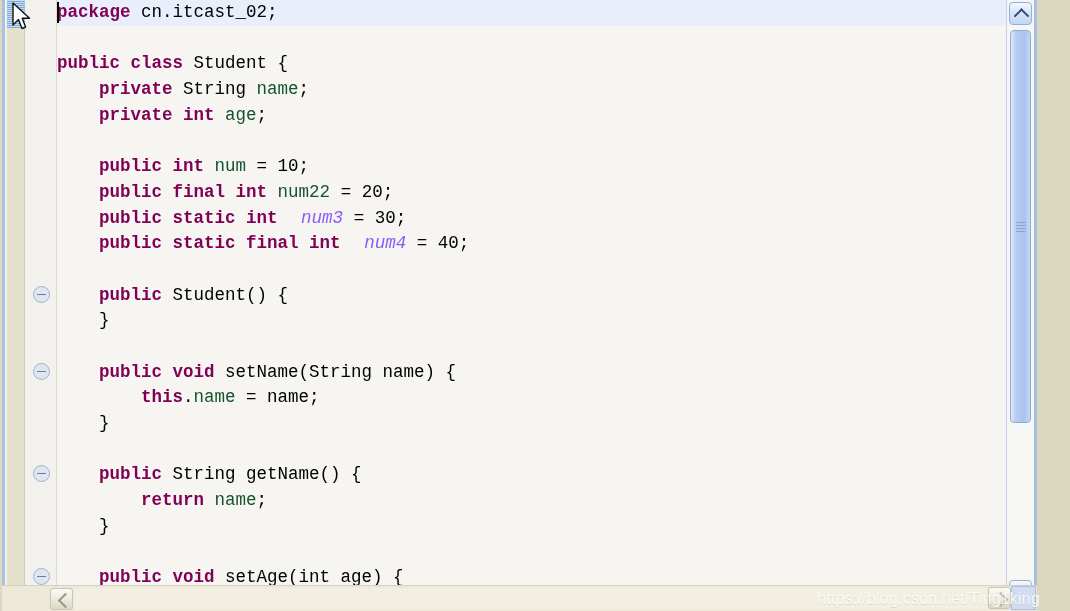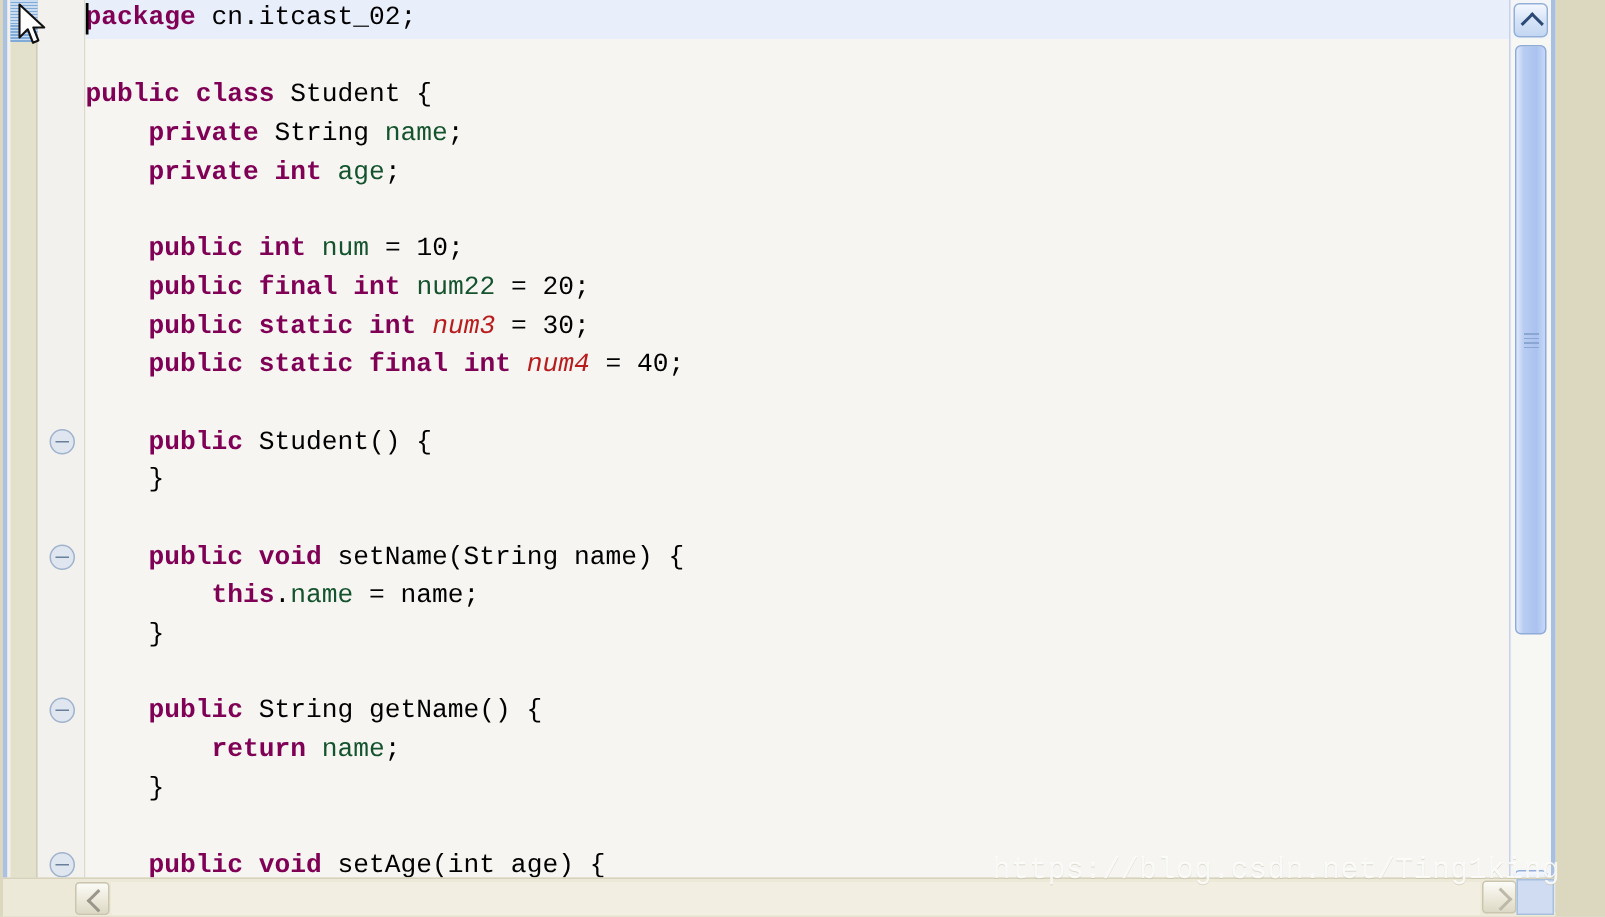--- a/index.html
+++ b/index.html
@@ -134,21 +134,21 @@
     left: 0px;
     top: 2px;
     width: 2px;
     height: 21px;
     background: #000;
   }
 
   
   .kw   { color: #7f0055; font-weight: bold; }
   .fld  { color: #14532d; }
-  .fldi { color: #b91c1c; font-style: italic; }
+  .fldi { color: #8b5cf6; font-style: italic; margin-left: 13px; }
   .pln  { color: #000000; }
 
   
   #vscrollbar {
     position: absolute;
     right: 0;
     top: 0;
     width: 28px;
     height: 100%;
     background: #f4f5f8;
@@ -292,23 +292,23 @@
     top: 2px;
     width: 22px;
     height: 32px;
     pointer-events: none;
   }
 
   
   #watermark {
     position: absolute;
     right: 30px;
-    bottom: 19px;
-    font-family: Liberation Mono, monospace;
-    font-size: 20px;
+    bottom: 3px;
+    font-family: Liberation Sans, sans-serif;
+    font-size: 16px;
     color: rgba(255,255,255,0.82);
     letter-spacing: .2px;
     text-shadow: 0 1px 0 rgba(190,186,165,.45);
     white-space: nowrap;
     user-select: none;
   }
 </style>
 </head>
 <body>
 

